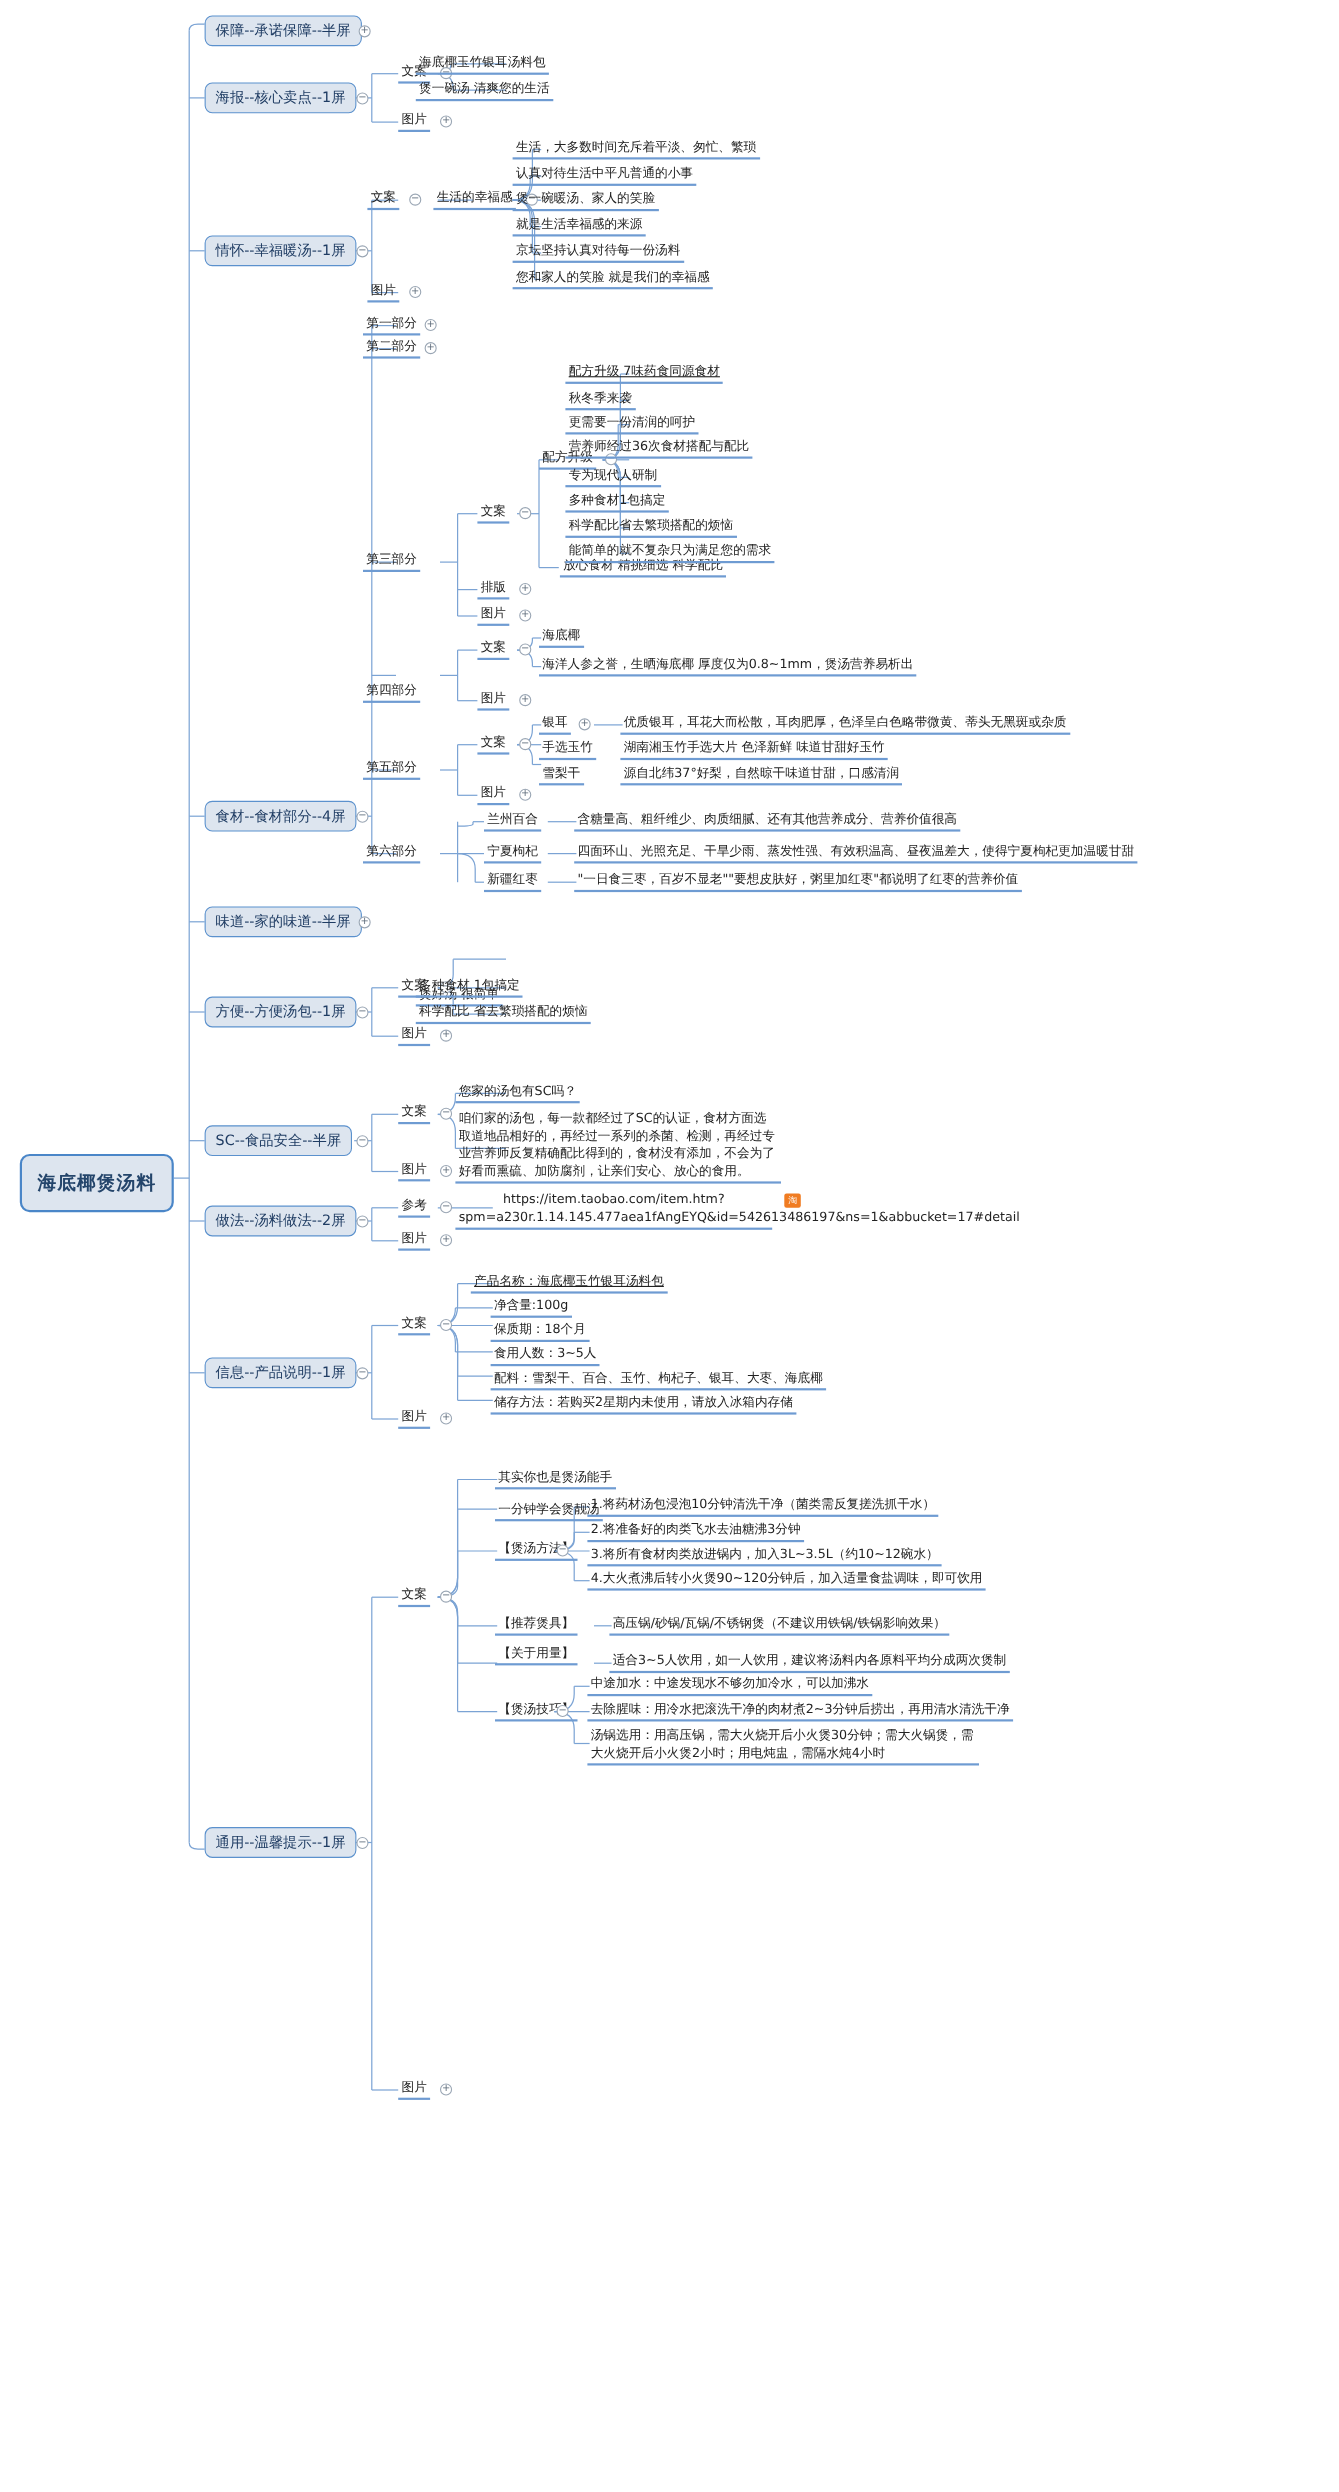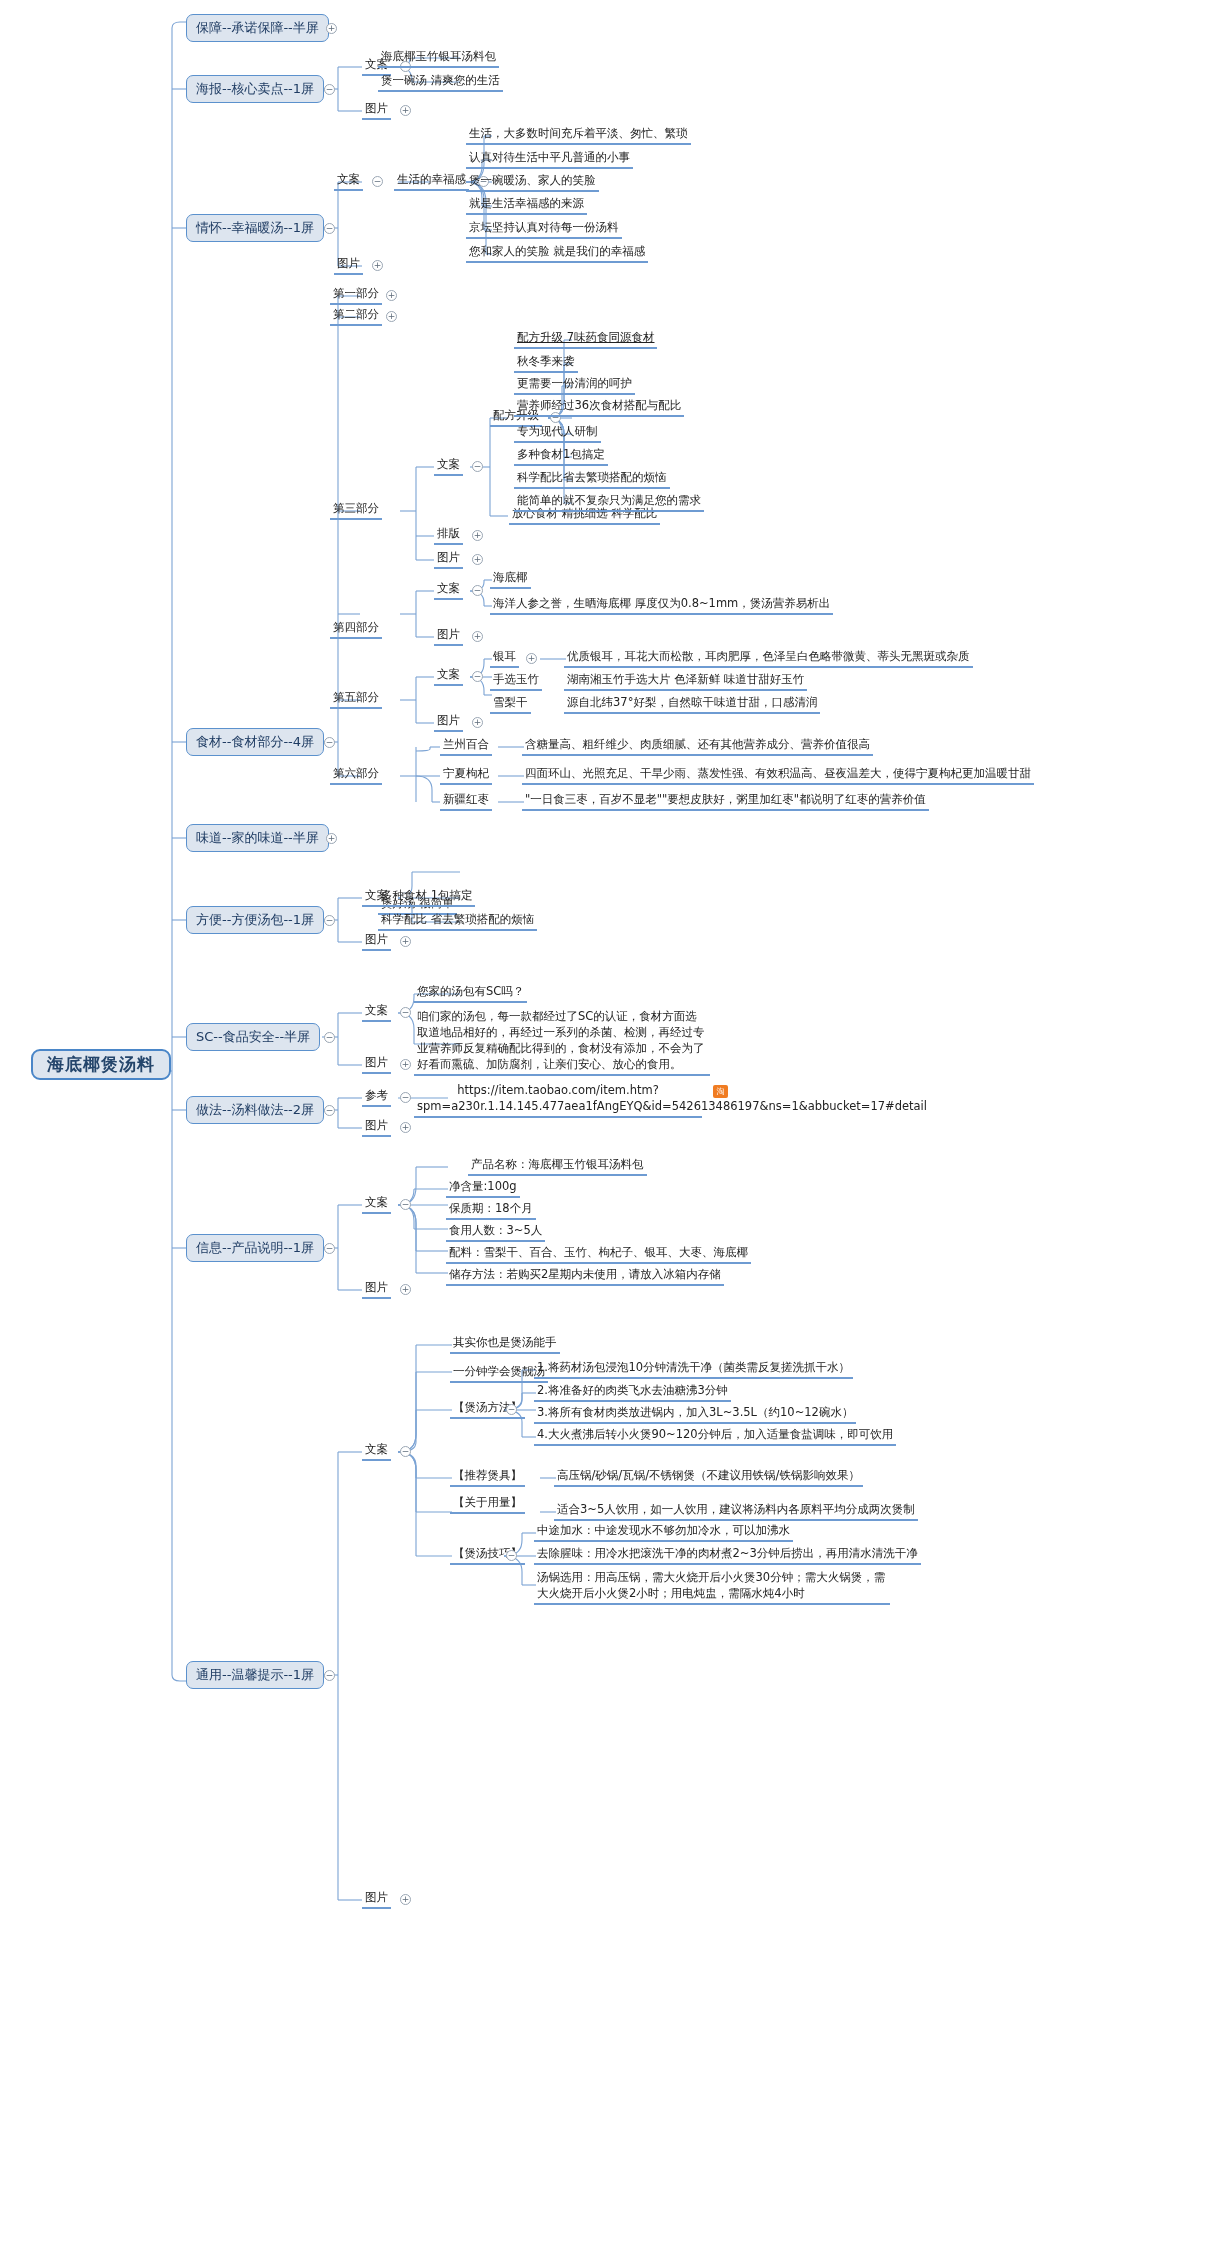--- a/index.html
+++ b/index.html
@@ -18,30 +18,29 @@
   svg.lines {
     position: absolute;
     left: 0; top: 0;
     width: 1217px; height: 2265px;
     pointer-events: none;
   }
   
   .root-node {
     position: absolute;
     left: 18px; top: 1049px;
-    width: 140px; height: 31px;
+    width: 140px; height: 53px;
     background: #dde5ef;
     border: 2px solid #4a86c8;
     border-radius: 9px;
     display: flex; align-items: center; justify-content: center;
     font-size: 17px;
     font-weight: bold;
     color: #24456b;
     letter-spacing: 1px;
-    margin-left: 13px;
   }
   
   .l1-node {
     position: absolute;
     background: #dde5ef;
     border: 1.6px solid #5b91cd;
     border-radius: 7px;
     height: 28px;
     display: flex; align-items: center; justify-content: center;
     font-size: 13px;
@@ -415,21 +414,21 @@
   <div class="toggle" style="left:400px; top:1122px;">+</div>
 
   <div class="u-node multi" style="left:414px; top:1082px; width:288px;text-align:center;">https://item.taobao.com/item.htm?spm=a230r.1.14.145.477aea1fAngEYQ&amp;id=542613486197&amp;ns=1&amp;abbucket=17#detail</div>
   <div class="badge-img" style="left:713px; top:1085px;">淘</div>
 
   <div class="u-node" style="left:362px; top:1195px;">文案</div>
   <div class="toggle" style="left:400px; top:1199px;">−</div>
   <div class="u-node" style="left:362px; top:1280px;">图片</div>
   <div class="toggle" style="left:400px; top:1284px;">+</div>
 
-  <div class="u-node" style="left:468px; top:1157px;">产品名称：海底椰玉竹银耳汤料包</div>
+  <div class="u-node" style="left:428px; top:1157px;text-decoration:underline;">产品名称：海底椰玉竹银耳汤料包</div>
   <div class="u-node" style="left:446px; top:1179px;">净含量:100g</div>
   <div class="u-node" style="left:446px; top:1201px;">保质期：18个月</div>
   <div class="u-node" style="left:446px; top:1223px;">食用人数：3~5人</div>
   <div class="u-node" style="left:446px; top:1245px;">配料：雪梨干、百合、玉竹、枸杞子、银耳、大枣、海底椰</div>
   <div class="u-node" style="left:446px; top:1267px;">储存方法：若购买2星期内未使用，请放入冰箱内存储</div>
 
   <div class="u-node" style="left:362px; top:1442px;">文案</div>
   <div class="toggle" style="left:400px; top:1446px;">−</div>
   <div class="u-node" style="left:362px; top:1890px;">图片</div>
   <div class="toggle" style="left:400px; top:1894px;">+</div>

